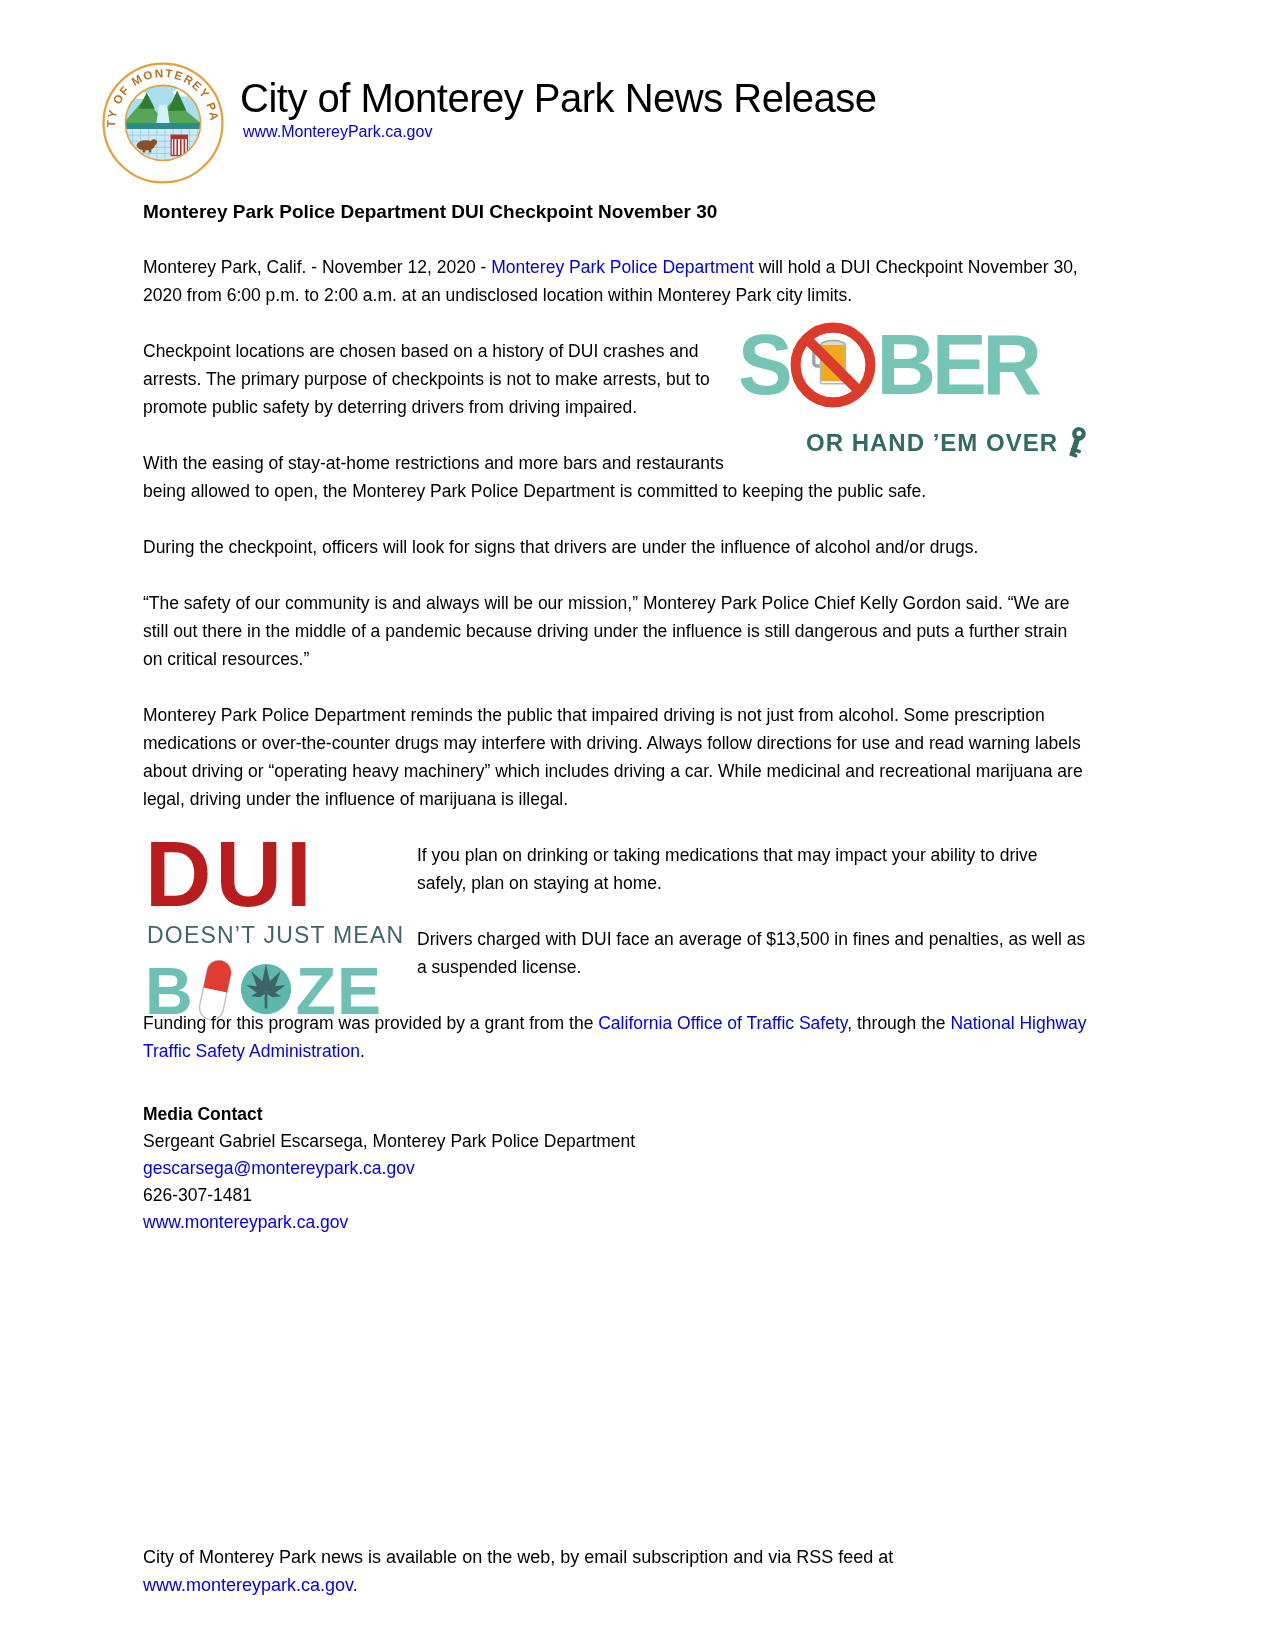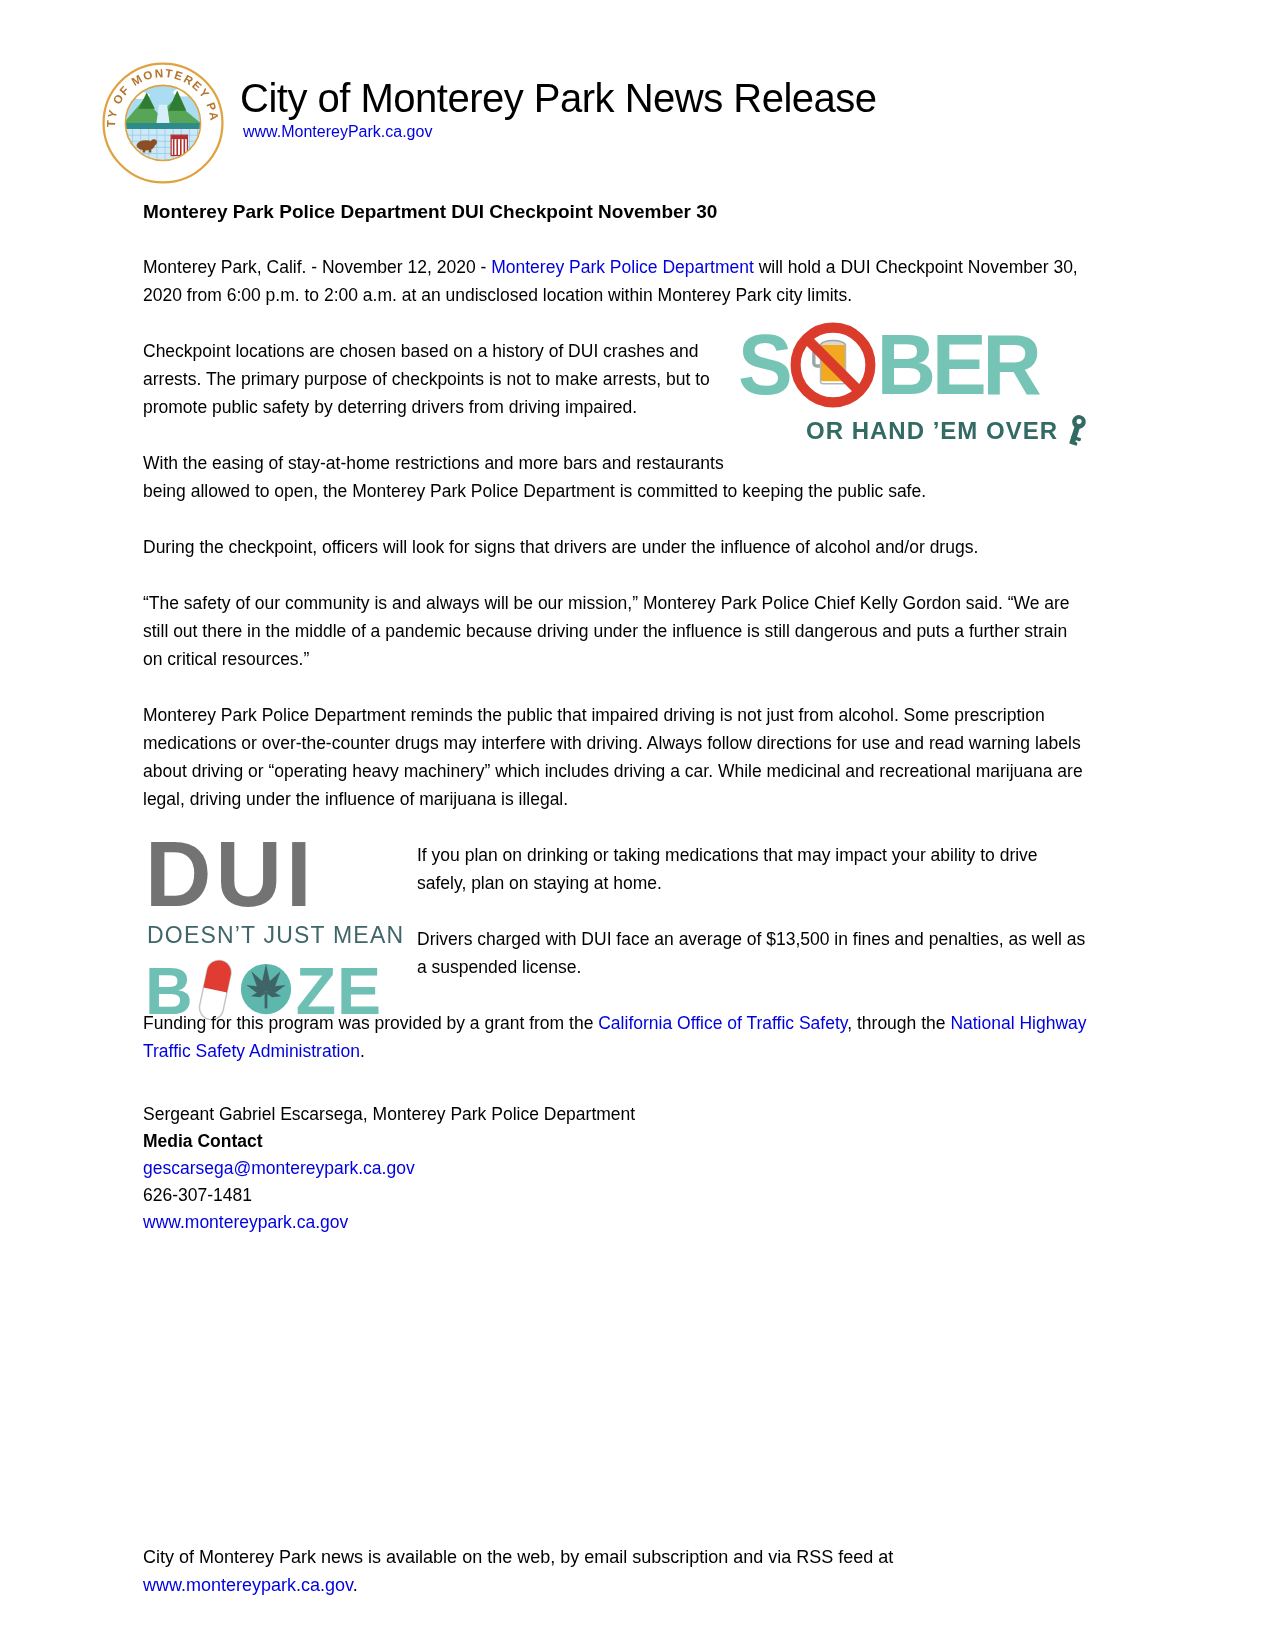--- a/index.html
+++ b/index.html
@@ -20,28 +20,28 @@
   
   .content { position:absolute; top:198px; left:143px; width:947px; font-size:17.5px; line-height:28px; }
   .headline { font-size:19px; font-weight:bold; margin:0 0 27px 0; }
   .content p { margin:0 0 28px 0; }
 
   
   .sober-float { float:right; width:352px; height:132px; margin:-18px 0 4px 10px; }
   .sober-row1 { display:flex; align-items:center; height:92px; }
   .sober-letters { color:#76c4b5; font-weight:800; font-size:82px; line-height:80px; letter-spacing:-4px; transform:scaleY(1.04); }
   .no-beer { width:92px; height:92px; margin:0 -2px; flex:0 0 auto; }
-  .sober-row2 { display:flex; align-items:center; justify-content:flex-end; margin-top:2px; }
+  .sober-row2 { display:flex; align-items:center; justify-content:flex-end; margin-top:14px; }
   .sober-tagline { color:#336b64; font-weight:800; font-size:24px; letter-spacing:1px; white-space:nowrap; }
   .key-icon-svg { width:28px; height:36px; margin-left:4px; }
 
   
   .dui-float { float:left; width:258px; height:160px; margin:-6px 14px 0 2px; }
   .dui-inner { width:258px; }
-  .dui-word { color:#737373; font-weight:800; font-size:92px; line-height:78px; letter-spacing:4px; }
+  .dui-word { color:#b91c1c; font-weight:800; font-size:92px; line-height:78px; letter-spacing:4px; }
   .dui-tagline { color:#40666a; font-weight:400; font-size:23px; letter-spacing:1.2px; white-space:nowrap; margin:8px 0 11px 2px; }
   .dui-booze { display:flex; align-items:center; height:62px; }
   .dui-booze-letters { color:#6fc0b4; font-weight:800; font-size:66px; line-height:60px; letter-spacing:1px; }
   .pill-svg { width:40px; height:66px; margin:0 1px; flex:0 0 auto; }
   .leaf-svg { width:58px; height:62px; margin:0 1px; flex:0 0 auto; }
 
   
   .media-contact { clear:none; margin-top:36px; }
   .mc-heading { font-weight:bold; }
   .mc-line { line-height:27px; }
@@ -174,22 +174,22 @@
       </div>
     </div>
 
     <p>If you plan on drinking or taking medications that may impact your ability to drive safely, plan on staying at home.</p>
 
     <p>Drivers charged with DUI face an average of $13,500 in fines and penalties, as well as a suspended license.</p>
 
     <p><span>Funding for this program was provided by a grant from the </span><a>California Office of Traffic Safety</a><span>, through the </span><a>National Highway Traffic Safety Administration</a><span>.</span></p>
 
     <div class="media-contact">
+      <div class="mc-line mc-heading">Media Contact</div>
       <div class="mc-line">Sergeant Gabriel Escarsega, Monterey Park Police Department</div>
-      <div class="mc-line mc-heading">Media Contact</div>
       <div class="mc-line"><a>gescarsega@montereypark.ca.gov</a></div>
       <div class="mc-line">626-307-1481</div>
       <div class="mc-line"><a>www.montereypark.ca.gov</a></div>
     </div>
 
 
   </div>
 
   <div class="footer"><span>City of Monterey Park news is available on the web, by email subscription and via RSS feed at </span><a>www.montereypark.ca.gov</a><span>.</span></div>
 

